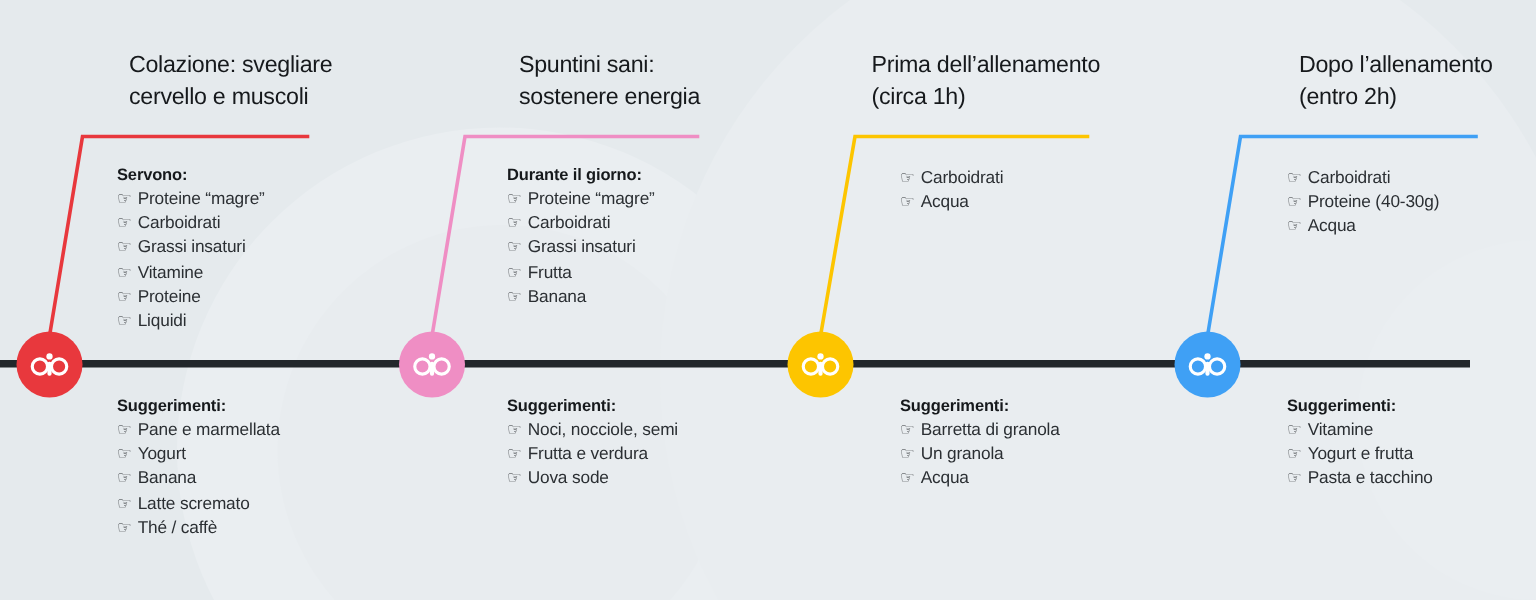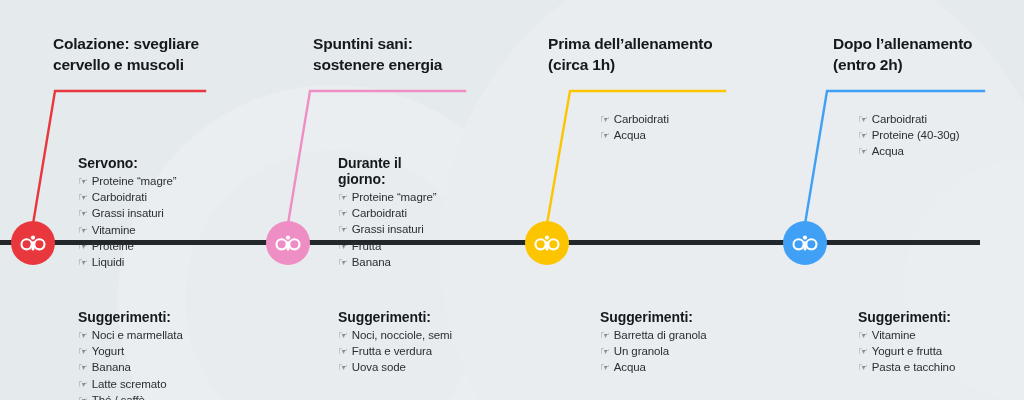--- a/index.html
+++ b/index.html
@@ -34,27 +34,28 @@
     z-index:6;
   }
   .node svg{display:block;}
 
   
   .conn{position:absolute;left:0;top:0;width:1024px;height:400px;z-index:3;}
 
   
   .col{position:absolute;z-index:5;}
   .col-title{
-    font-size:15.5px;font-weight:bold;color:#16191c;
+    font-size:15.5px;font-weight:normal;color:#16191c;
     line-height:1.33;letter-spacing:-0.2px;
     white-space:pre-line;
+    margin-left:33px;
   }
   .sub-head{
-    font-size:14px;font-weight:bold;color:#16191c;
-    margin-bottom:2px;letter-spacing:-0.1px;margin-top:44px;
+    font-size:11px;font-weight:bold;color:#16191c;
+    margin-bottom:2px;letter-spacing:-0.1px;
   }
   ul.items{list-style:none;margin:0;padding:0;}
   ul.items li{
     font-size:11.5px;color:#2b2f33;line-height:16.2px;
     display:flex;align-items:flex-start;gap:4px;letter-spacing:-0.1px;
     white-space:nowrap;
   }
   .hand{
     font-size:11px;line-height:16.2px;flex:0 0 auto;
     filter:saturate(.9);
@@ -127,21 +128,21 @@
             <span class="hand">☞</span>
             <span>Liquidi</span>
           </li>
         </ul>
     </div>
     <div class="lower-block" style="left:78px;top:265px;">
       <div class="sub-head">Suggerimenti:</div>
       <ul class="items">
           <li>
             <span class="hand">☞</span>
-            <span>Noci e marmellata</span>
+            <span>Pane e marmellata</span>
           </li>
           <li>
             <span class="hand">☞</span>
             <span>Yogurt</span>
           </li>
           <li>
             <span class="hand">☞</span>
             <span>Banana</span>
           </li>
           <li>

